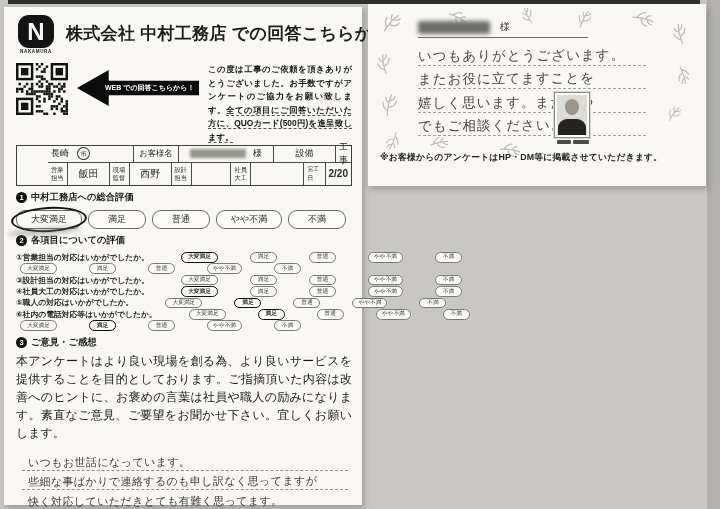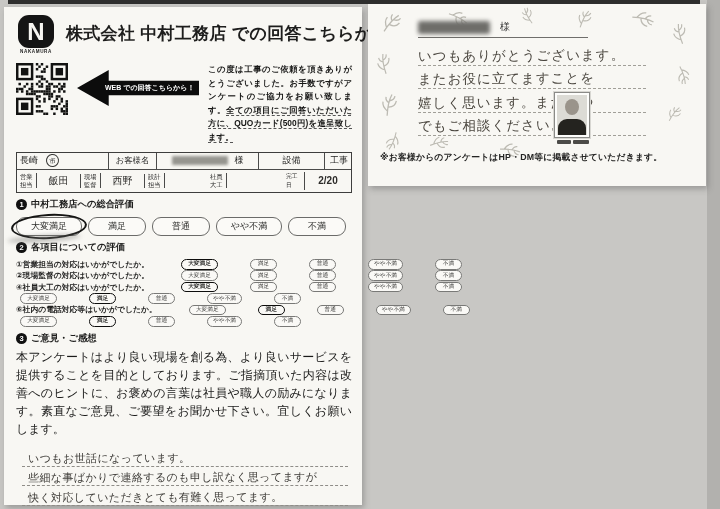--- a/index.html
+++ b/index.html
@@ -25,23 +25,23 @@
 
   .qr-row{display:flex;gap:9px;margin-top:9px;align-items:flex-start;}
   .qr{width:52px;height:52px;flex:none;}
   .arrow{flex:none;width:122px;height:36px;margin-top:7px;background:#0c0c0c;position:relative;
          clip-path:polygon(0 50%,26% 0,26% 30%,100% 30%,100% 70%,26% 70%,26% 100%);
          display:flex;align-items:center;}
   .arrow span{color:#fff;font-size:7px;font-weight:bold;white-space:nowrap;padding-left:28px;letter-spacing:0;}
   .intro{flex:1;font-size:8.4px;font-weight:bold;line-height:1.62;text-align:justify;color:#161615;}
   .intro .u{text-decoration-line:underline;text-decoration-style:dashed;text-underline-offset:2px;text-decoration-color:#555;}
 
-  .info-table{margin-top:7px;border:1.3px solid #3e3e3d;font-size:9px;}
+  .info-table{border:1.3px solid #3e3e3d;font-size:9px;padding-left:31px;}
   .trow{display:flex;align-items:stretch;}
-  .trow + .trow{border-top:1px solid #4a4a49;align-items:center;}
+  .trow + .trow{border-top:1px solid #4a4a49;}
   .tcell{border-right:1px solid #4a4a49;display:flex;align-items:center;box-sizing:border-box;padding:0 3px;}
   .tcell:last-child{border-right:none;}
   .r1{height:16px;}
   .r2{height:22px;}
   .lbl2{width:20px;font-size:6.3px;line-height:1.15;color:#222;flex:none;}
   .nameval{font-size:10px;color:#2c2b29;justify-content:center;}
   .circle-mark{display:inline-block;border:1.4px solid #3a3a38;border-radius:50%;width:11px;height:11px;
                line-height:11px;text-align:center;font-size:6.4px;margin-left:8px;transform:rotate(-8deg);color:#333;}
   .redact{display:inline-block;background:#96958f;filter:blur(1.5px);border-radius:1px;}
 
@@ -295,36 +295,44 @@
   <div class="qlist">
     <div class="qrow">
       <span class="qlabel">①営業担当の対応はいかがでしたか。</span>
       <span class="opt ow1 sel">大変満足</span>
       <span class="opt ow2">満足</span>
       <span class="opt ow2">普通</span>
       <span class="opt ow4">やや不満</span>
       <span class="opt ow2">不満</span>
     </div>
     <div class="qrow">
-      <span class="qlabel">②現場監督の対応はいかがでしたか。</span>
+      <span class="opt ow1">大変満足</span>
+      <span class="opt ow2">満足</span>
+      <span class="opt ow2">普通</span>
+      <span class="opt ow4">やや不満</span>
+      <span class="opt ow2">不満</span>
+    </div>
+    <div class="qrow">
+      <span class="qlabel">③設計担当の対応はいかがでしたか。</span>
       <span class="opt ow1">大変満足</span>
       <span class="opt ow2">満足</span>
       <span class="opt ow2">普通</span>
       <span class="opt ow4">やや不満</span>
       <span class="opt ow2">不満</span>
     </div>
     <div class="qrow">
       <span class="qlabel">④社員大工の対応はいかがでしたか。</span>
       <span class="opt ow1 sel">大変満足</span>
       <span class="opt ow2">満足</span>
       <span class="opt ow2">普通</span>
       <span class="opt ow4">やや不満</span>
       <span class="opt ow2">不満</span>
     </div>
     <div class="qrow">
+      <span class="qlabel">⑤職人の対応はいかがでしたか。</span>
       <span class="opt ow1">大変満足</span>
       <span class="opt ow2 sel">満足</span>
       <span class="opt ow2">普通</span>
       <span class="opt ow4">やや不満</span>
       <span class="opt ow2">不満</span>
     </div>
     <div class="qrow">
       <span class="qlabel">⑥社内の電話対応等はいかがでしたか。</span>
       <span class="opt ow1">大変満足</span>
       <span class="opt ow2 sel">満足</span>

